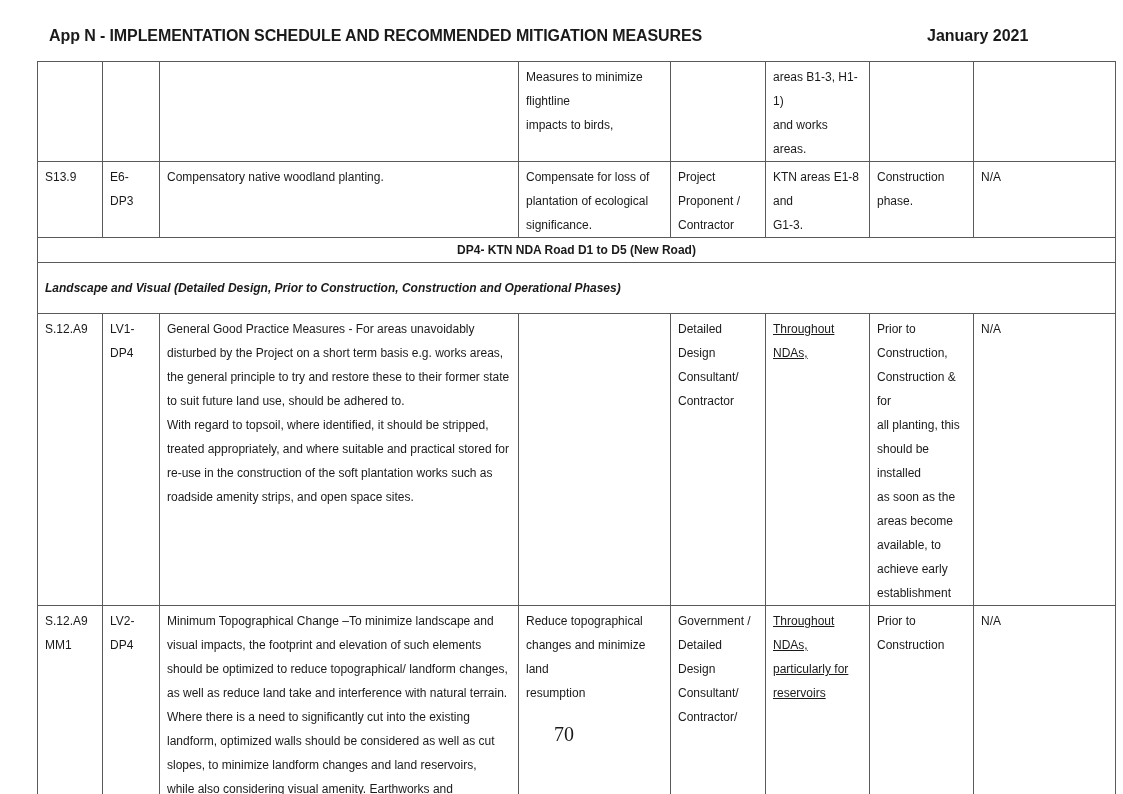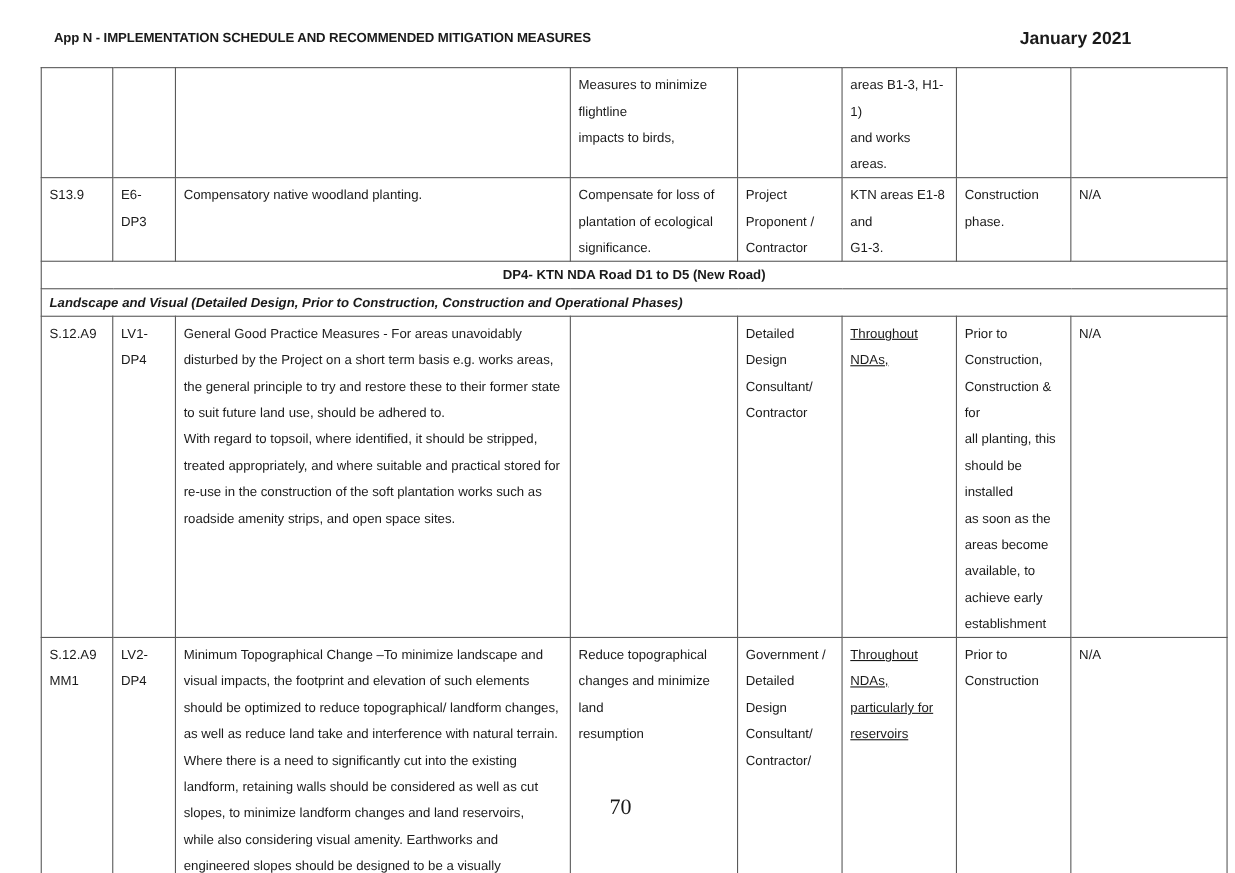--- a/index.html
+++ b/index.html
@@ -1,27 +1,27 @@
 <!DOCTYPE html>
 <html><head>
 <meta charset="utf-8">
 <style>
   html, body { margin: 0; padding: 0; background: #ffffff; }
   body { width: 1123px; height: 794px; position: relative; overflow: hidden;
          font-family: "Liberation Sans", sans-serif; color: #1a1a1a; }
-  .hdr-title { position: absolute; left: 49px; top: 27px; font-size: 12px; font-weight: bold; letter-spacing: -0.1px; }
+  .hdr-title { position: absolute; left: 49px; top: 27px; font-size: 16px; font-weight: bold; letter-spacing: -0.1px; }
   .hdr-date { position: absolute; left: 927px; top: 27px; font-size: 16px; font-weight: bold; }
   table.sched { position: absolute; left: 37px; top: 61px; width: 1078px;
                 border-collapse: collapse; table-layout: fixed; font-size: 12px; }
   table.sched td { border: 1px solid #5a5a5a; vertical-align: top; padding: 3px 7px 0 7px;
                    line-height: 24px; margin-left: 18px; }
   .c { text-align: left; }
   .u { text-decoration: underline; }
   .sec-title { text-align: center; font-weight: bold; line-height: 22px !important; padding: 1px 7px !important; }
-  .sub-title { text-align: left; font-weight: bold; font-style: italic; line-height: 22px !important; padding: 1px 7px !important; }
+  .sub-title { text-align: left; font-weight: bold; font-style: italic; line-height: 22px !important; padding: 14px 7px !important; }
   .small { font-size: 12px; }
   .line { display: block; }
   .page-no { position: absolute; left: 554px; top: 723px; font-family: "Liberation Serif", serif; font-size: 20px; }
 </style>
 </head>
 <body>
 
 <div class="hdr-title">App N - IMPLEMENTATION SCHEDULE AND RECOMMENDED MITIGATION MEASURES</div>
 <div class="hdr-date">January 2021</div>
 
@@ -138,21 +138,21 @@
     <td>
       <span class="line">LV2-</span>
       <span class="line">DP4</span>
     </td>
     <td>
       <span class="line">Minimum Topographical Change –To minimize landscape and</span>
       <span class="line">visual impacts, the footprint and elevation of such elements</span>
       <span class="line">should be optimized to reduce topographical/ landform changes,</span>
       <span class="line">as well as reduce land take and interference with natural terrain.</span>
       <span class="line">Where there is a need to significantly cut into the existing</span>
-      <span class="line">landform, retaining walls should be considered as well as cut</span>
+      <span class="line">landform, optimized walls should be considered as well as cut</span>
       <span class="line">slopes, to minimize landform changes and land reservoirs,</span>
       <span class="line">while also considering visual amenity. Earthworks and</span>
       <span class="line">engineered slopes should be designed to be a visually</span>
     </td>
     <td class="c small">
       <span class="line">Reduce topographical</span>
       <span class="line">changes and minimize land</span>
       <span class="line">resumption</span>
     </td>
     <td class="c small">

